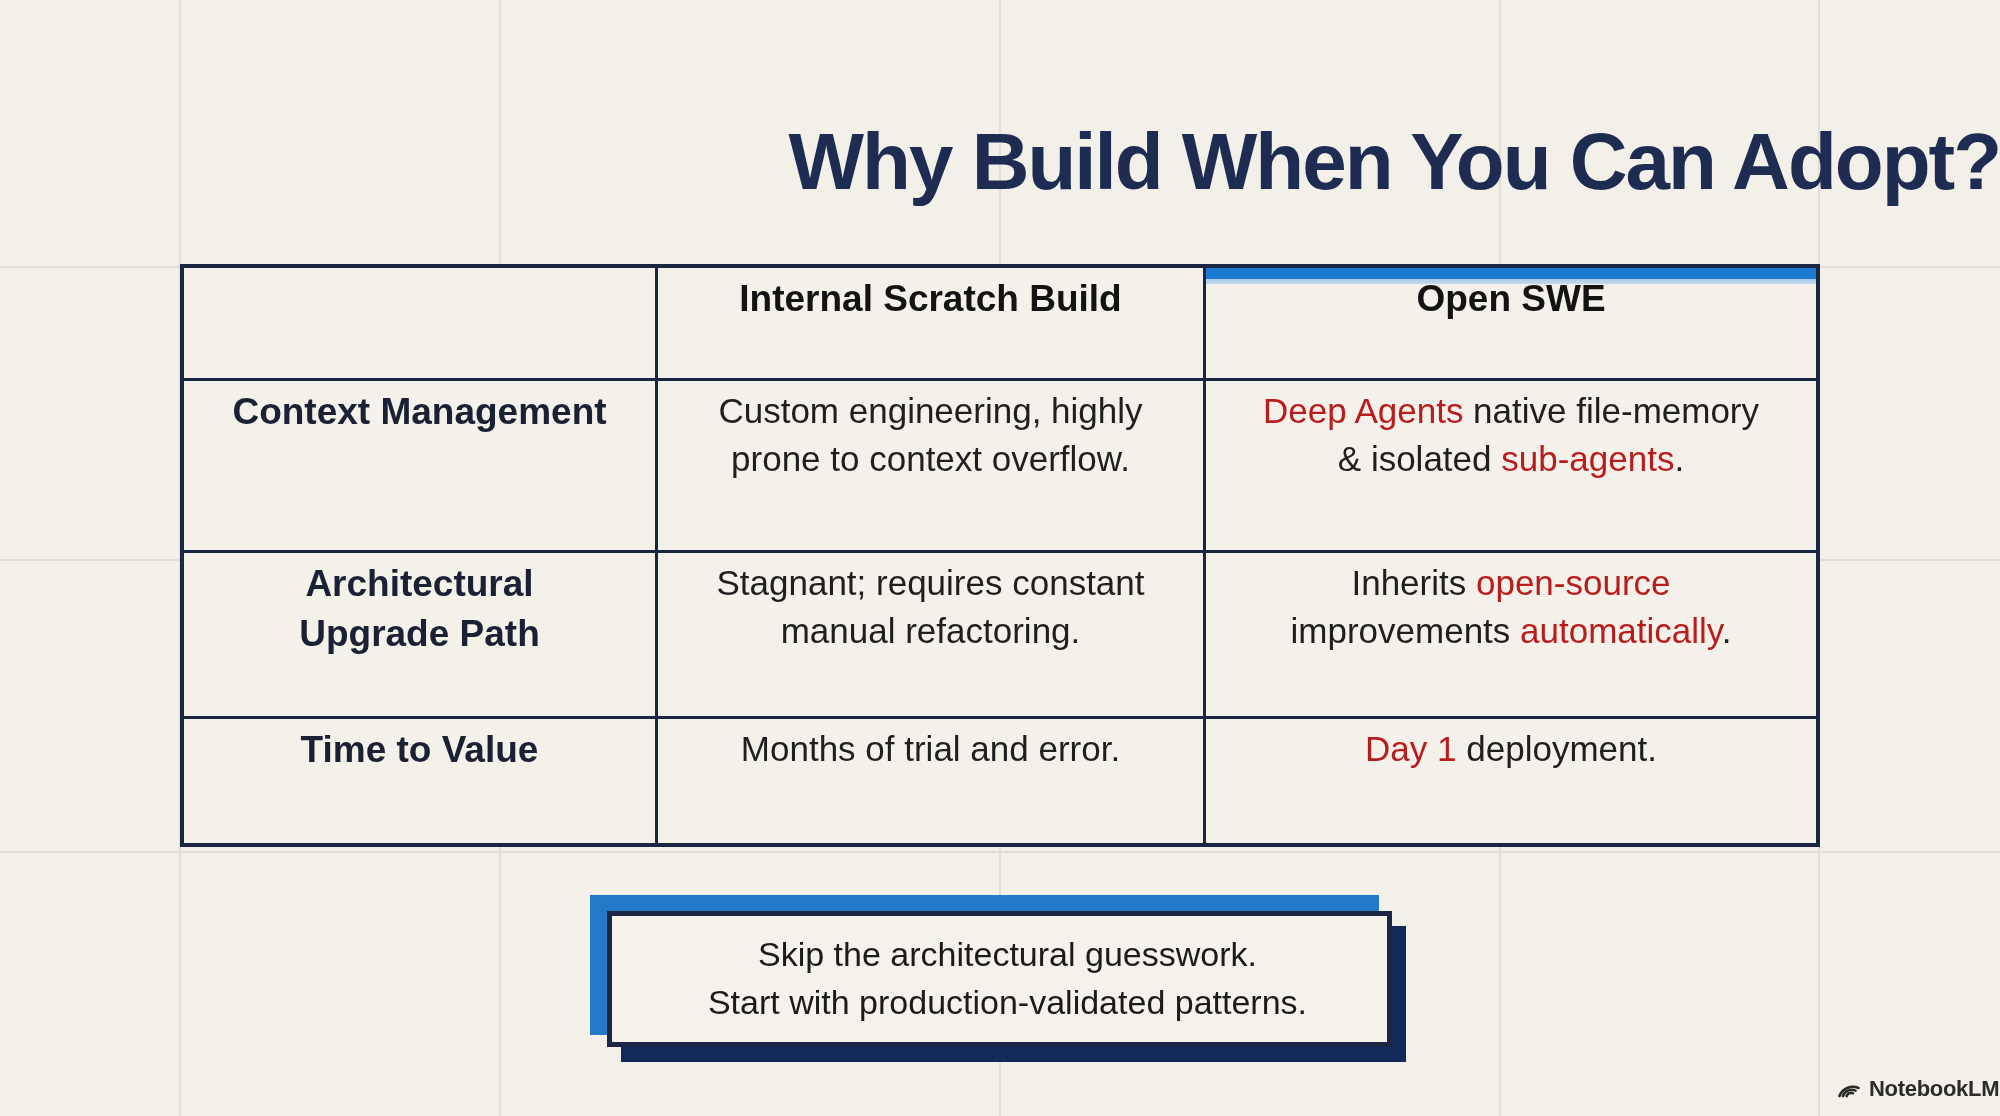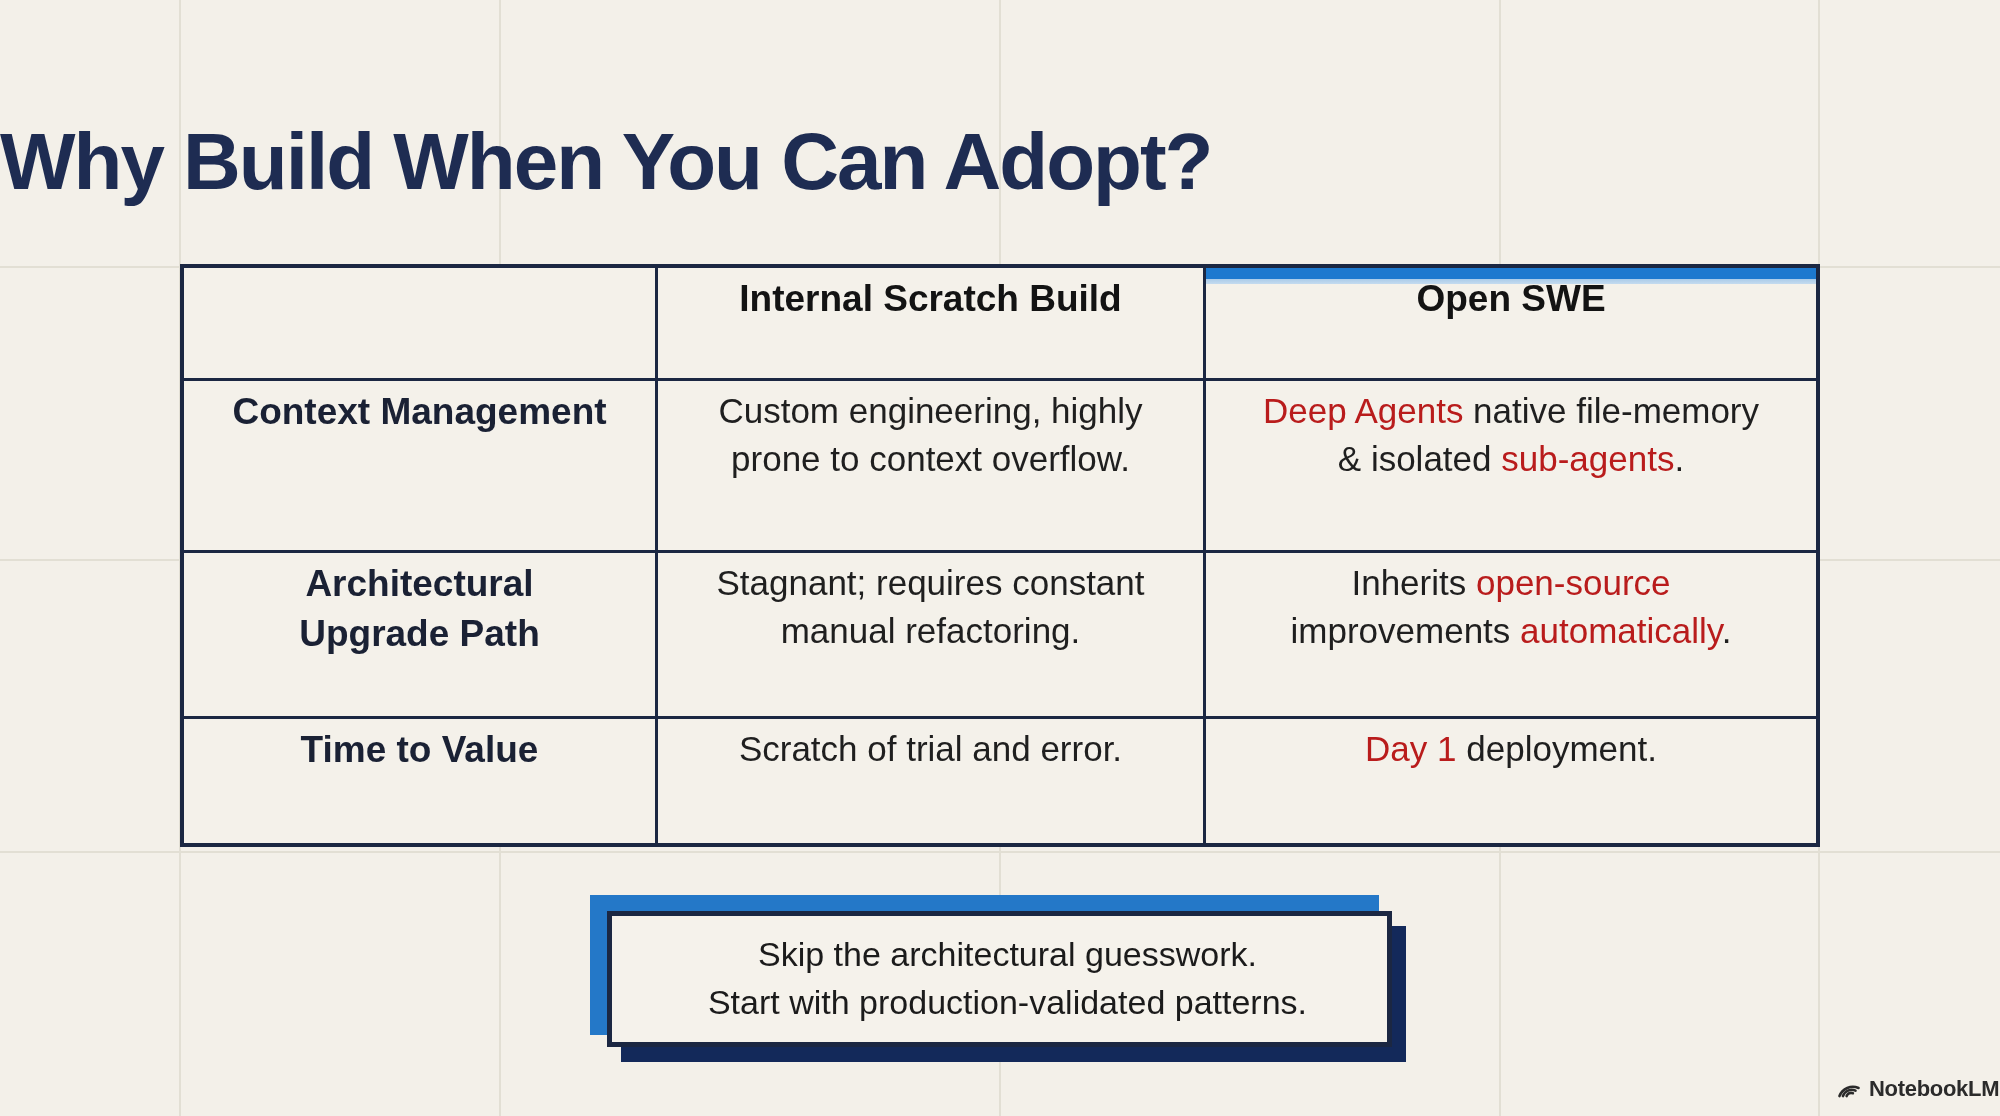--- a/index.html
+++ b/index.html
@@ -11,21 +11,21 @@
   
   .gridline { position:absolute; background:#e2dfd4; z-index:0; }
   .gridline.v { top:0; width:2px; height:1116px; }
   .gridline.h { left:0; height:2px; width:2000px; }
   .gv1{left:179px;} .gv2{left:499px;} .gv3{left:999px;} .gv4{left:1499px;} .gv5{left:1818px;}
   .gh1{top:266px;} .gh2{top:559px;} .gh3{top:851px;}
 
   
   .title {
     position:absolute; left:0; top:122px; width:2000px;
-    text-align:left; font-size:80px; font-weight:bold;
+    text-align:right; font-size:80px; font-weight:bold;
     letter-spacing:-2px; color:#1e2c52; line-height:1; z-index:2;
   }
 
   
   .cmp-table {
     position:absolute; left:180px; top:264px; width:1640px; height:583px;
     border:4px solid #1b2742; background:#f4f1ea; z-index:2;
     display:grid;
     grid-template-columns:471px 548px 1fr;
     grid-template-rows:110px 172px 166px 1fr;
@@ -110,21 +110,21 @@
       <div><span>Stagnant; requires constant</span><br><span>manual refactoring.</span></div>
     </div>
     <div class="cell body bl bt">
       <div><span>Inherits </span><span class="hl">open-source</span><br><span>improvements </span><span class="hl">automatically</span><span>.</span></div>
     </div>
 
     <div class="cell label bt">
       <span>Time to Value</span>
     </div>
     <div class="cell body bl bt">
-      <span>Scratch of trial and error.</span>
+      <span>Months of trial and error.</span>
     </div>
     <div class="cell body bl bt">
       <div><span class="hl">Day 1</span><span> deployment.</span></div>
     </div>
   </div>
 
   <div class="callout">
     <div class="callout-blue"></div>
     <div class="callout-shadow"></div>
     <div class="callout-box">

